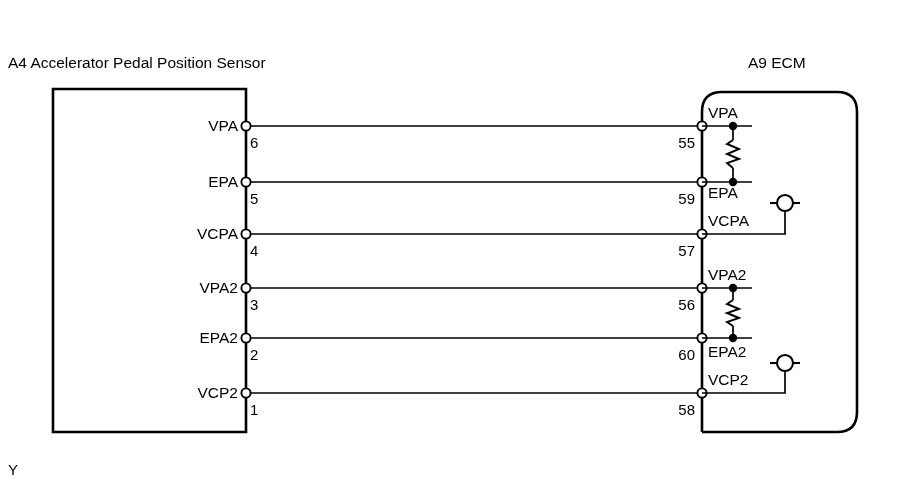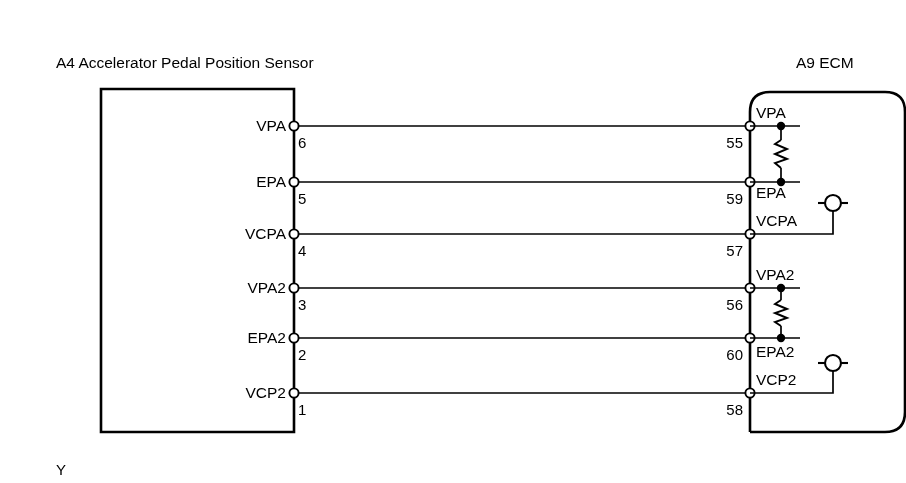--- a/index.html
+++ b/index.html
@@ -2,21 +2,21 @@
 <html><head>
 <meta charset="utf-8">
 <style>
   html,body{margin:0;padding:0;background:#ffffff;}
   body{
     width:906px;height:483px;position:relative;overflow:hidden;
     font-family:"Liberation Sans", sans-serif;
     color:#000000;
     -webkit-font-smoothing:antialiased;
   }
-  #diagram-root{position:absolute;inset:0;width:736px;height:483px;margin-left:48px;}
+  #diagram-root{position:absolute;inset:0;width:736px;height:483px;}
   svg#wiring-svg{position:absolute;left:0;top:0;width:906px;height:483px;display:block;}
   text{font-family:"Liberation Sans", sans-serif;fill:#000000;}
   .ttl{font-size:15.5px;}
   .pinlabel{font-size:15.5px;}
   .pinnum{font-size:15px;}
   .cutoff{font-size:15px;}
   .wire{stroke:#000000;stroke-width:1.7px;fill:none;}
   .boxline{stroke:#000000;stroke-width:2.6px;fill:none;}
   .ecmline{stroke:#000000;stroke-width:2.6px;fill:none;}
   .term-open{fill:#ffffff;stroke:#000000;stroke-width:1.9px;}

